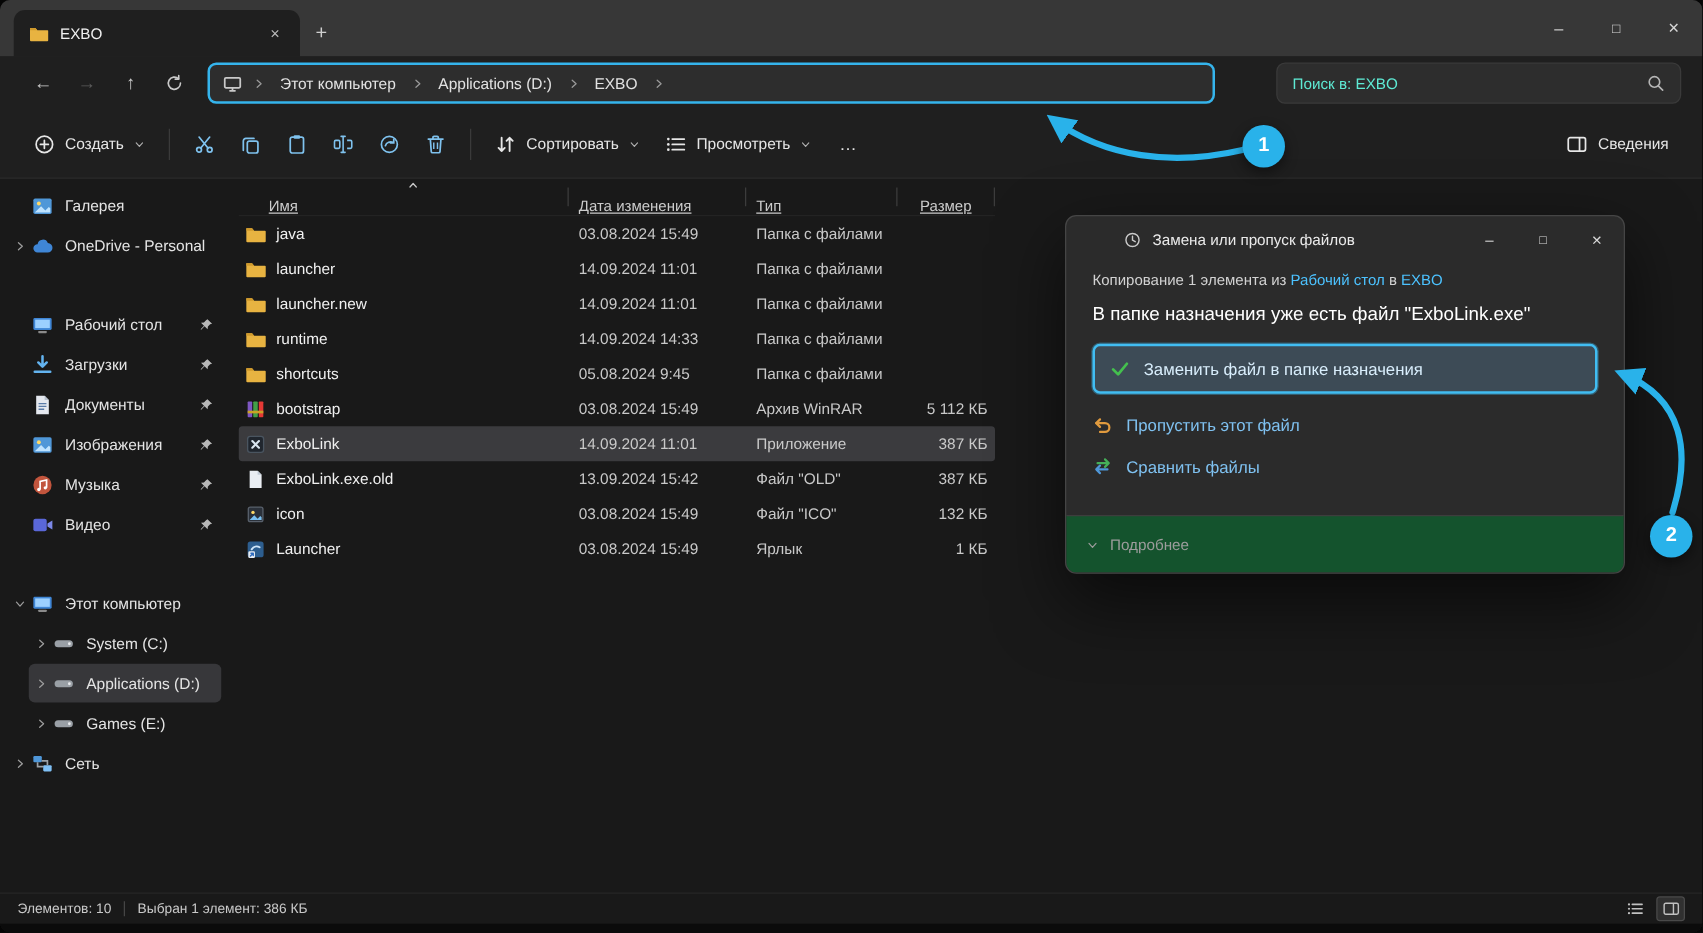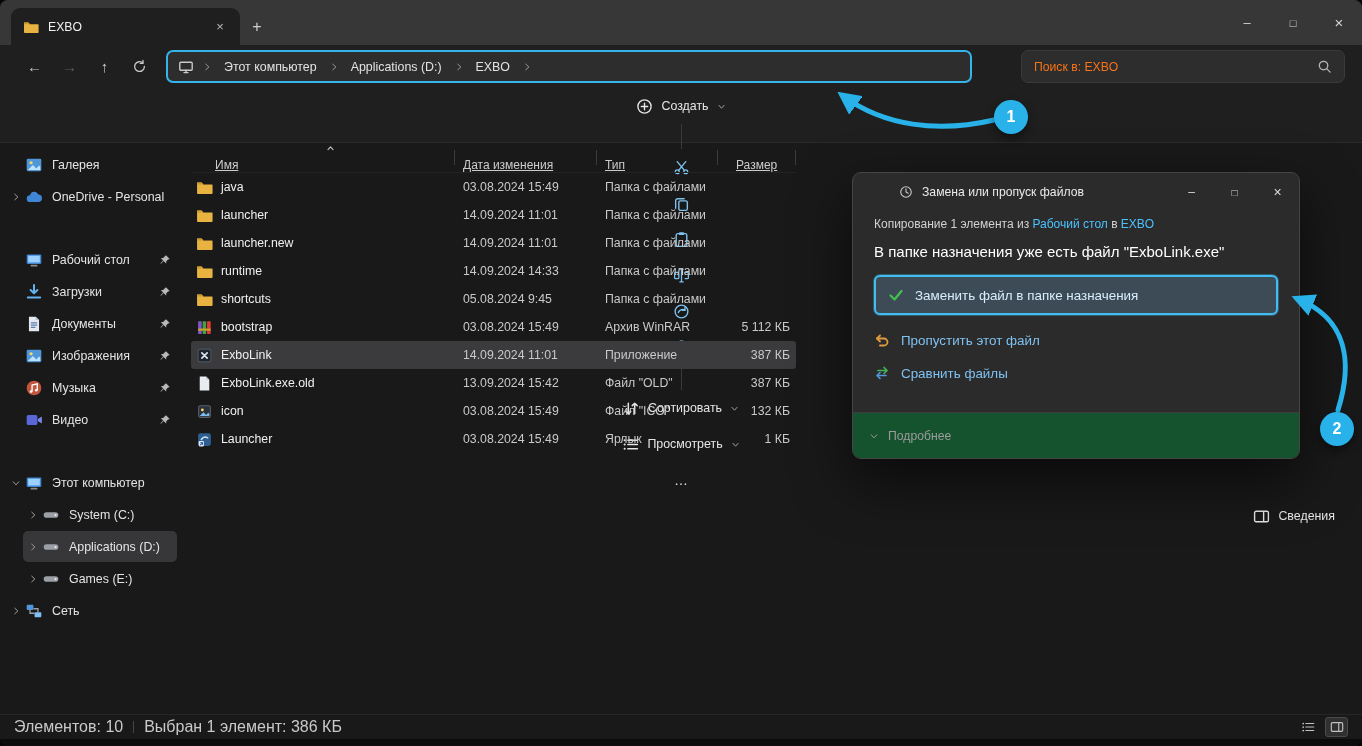--- a/index.html
+++ b/index.html
@@ -17,25 +17,25 @@
 
   
   .navbar { height:43px; background:#1f1f1f; display:flex; align-items:center; padding:0 17px; }
   .nbtn { width:35px; height:31px; display:flex; align-items:center; justify-content:center; font-size:15px; color:#c9c9c9; border-radius:5px; flex:none; }
   .nbtn.disabled { color:#5d5d5d; }
   .nbtn svg { width:15px; height:15px; }
   .addr { margin-left:9px; width:806px; height:33px; background:#2d2d2d; border:2px solid #35b4ec; border-radius:7px; display:flex; align-items:center; padding:0 10px; font-size:12.4px; color:#e2e2e2; gap:2px; }
   .pcico { width:16px; height:16px; color:#c9c9c9; margin-right:4px; flex:none; }
   .crumb { padding:3px 8px; border-radius:3px; white-space:nowrap; }
   .csep { width:10px; height:10px; color:#9a9a9a; margin:0 2px; flex:none; }
-  .searchbox { margin-left:auto; width:324px; height:33px; background:#2d2d2d; border:1px solid #3a3a3a; border-radius:7px; display:flex; align-items:center; padding:0 12px; font-size:12.2px; color:#f97316; }
+  .searchbox { margin-left:auto; width:324px; height:33px; background:#2d2d2d; border:1px solid #3a3a3a; border-radius:7px; display:flex; align-items:center; padding:0 12px; font-size:12.2px; color:#5eead4; }
   .sico { margin-left:auto; width:15px; height:15px; color:#b5b5b5; }
 
   
-  .toolbar { height:55px; background:#1f1f1f; display:flex; align-items:center; padding:0 17px; border-bottom:1px solid #2a2a2a;flex-direction:column; }
+  .toolbar { height:55px; background:#1f1f1f; display:flex; align-items:center; padding:0 17px; border-bottom:1px solid #2a2a2a; }
   .tbtn { height:36px; display:flex; align-items:center; gap:8px; padding:0 10px; border-radius:5px; font-size:12.4px; color:#e6e6e6; flex:none; }
   .tico { width:17px; height:17px; }
   .blue { color:#7fc2ee; }
   .chd { width:9px; height:9px; color:#b0b0b0; }
   .tsep { width:1px; height:25px; background:#3a3a3a; margin:0 9px; flex:none; }
   .more-btn { font-size:14px; padding:0 12px; }
   .details-btn { margin-left:auto; }
 
   
   .content { display:flex; height:571px; }
@@ -60,21 +60,21 @@
   .h-size { padding-left:18px; }
   .sortcaret { position:absolute; left:135px; top:1px; width:9px; height:9px; color:#c9c9c9; }
   .frow { height:28px; font-size:12.3px; border-radius:3px; }
   .frow.selected { background:#3b3b3e; }
   .c-name { display:flex; align-items:center; gap:8px; padding-left:5px; color:#f0f0f0; overflow:hidden; white-space:nowrap; }
   .fic { width:17px; height:17px; flex:none; }
   .c-date, .c-type { padding-left:8px; color:#c9c9c9; }
   .c-size { text-align:right; padding-right:6px; color:#c9c9c9; }
 
   
-  .statusbar { position:absolute; left:0; right:0; bottom:7px; height:25px; display:flex; align-items:center; padding:0 14px; font-size:16px; color:#c9c9c9; background:#191919; border-top:1px solid #262626; }
+  .statusbar { position:absolute; left:0; right:0; bottom:7px; height:25px; display:flex; align-items:center; padding:0 14px; font-size:11px; color:#c9c9c9; background:#191919; border-top:1px solid #262626; }
   .ssep { width:1px; height:12px; background:#454545; margin:0 10px; }
   .status-views { margin-left:auto; display:flex; gap:6px; }
   .sv { width:23px; height:20px; display:flex; align-items:center; justify-content:center; color:#c1c1c1; border-radius:3px; }
   .sv svg { width:14px; height:14px; }
   .sv.active { background:#303030; border:1px solid #4a4a4a; }
   .bottom-strip { position:absolute; left:0; right:0; bottom:0; height:7px; background:#0b0b0b; }
 
   
   .dialog { position:absolute; left:852px; top:172px; width:448px; height:287px; background:#2b2b2b; border:1px solid #454545; border-radius:9px; box-shadow:0 22px 55px rgba(0,0,0,.6); z-index:40; display:flex; flex-direction:column; overflow:hidden; }
   .dlg-title { height:38px; display:flex; align-items:center; padding-left:14px; gap:9px; font-size:12.2px; color:#eaeaea; flex:none;margin-left:32px; }

